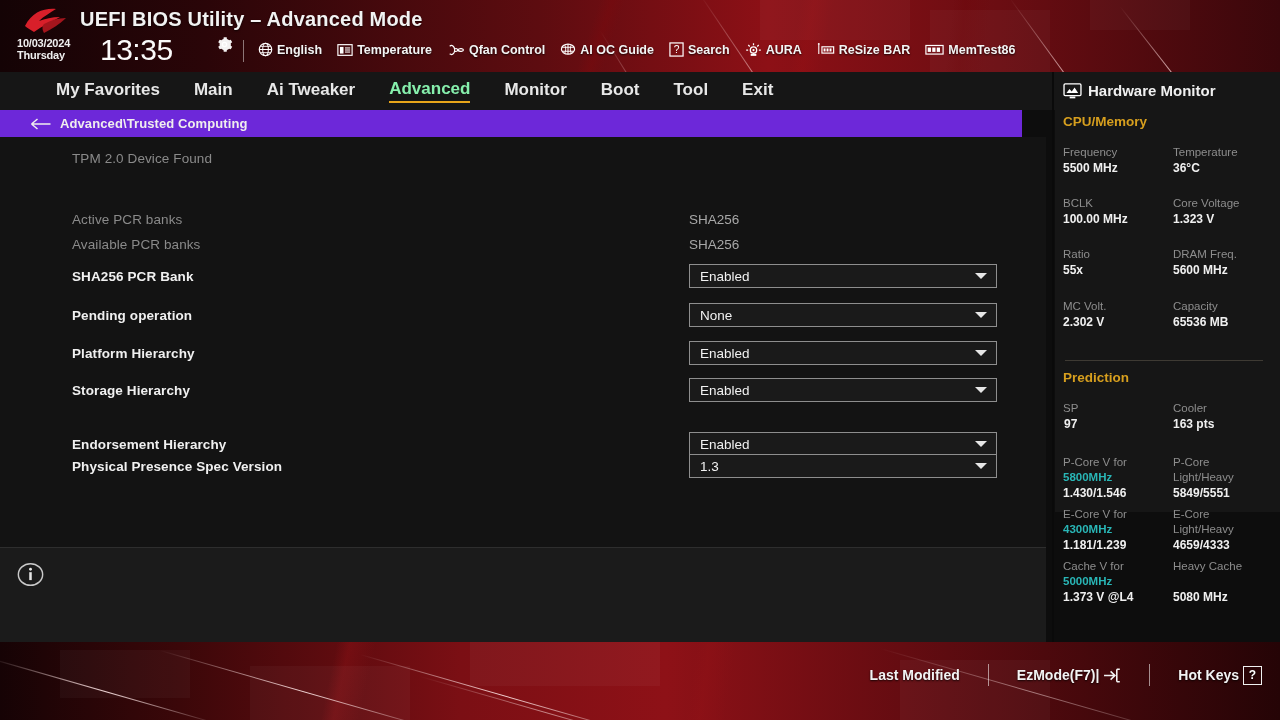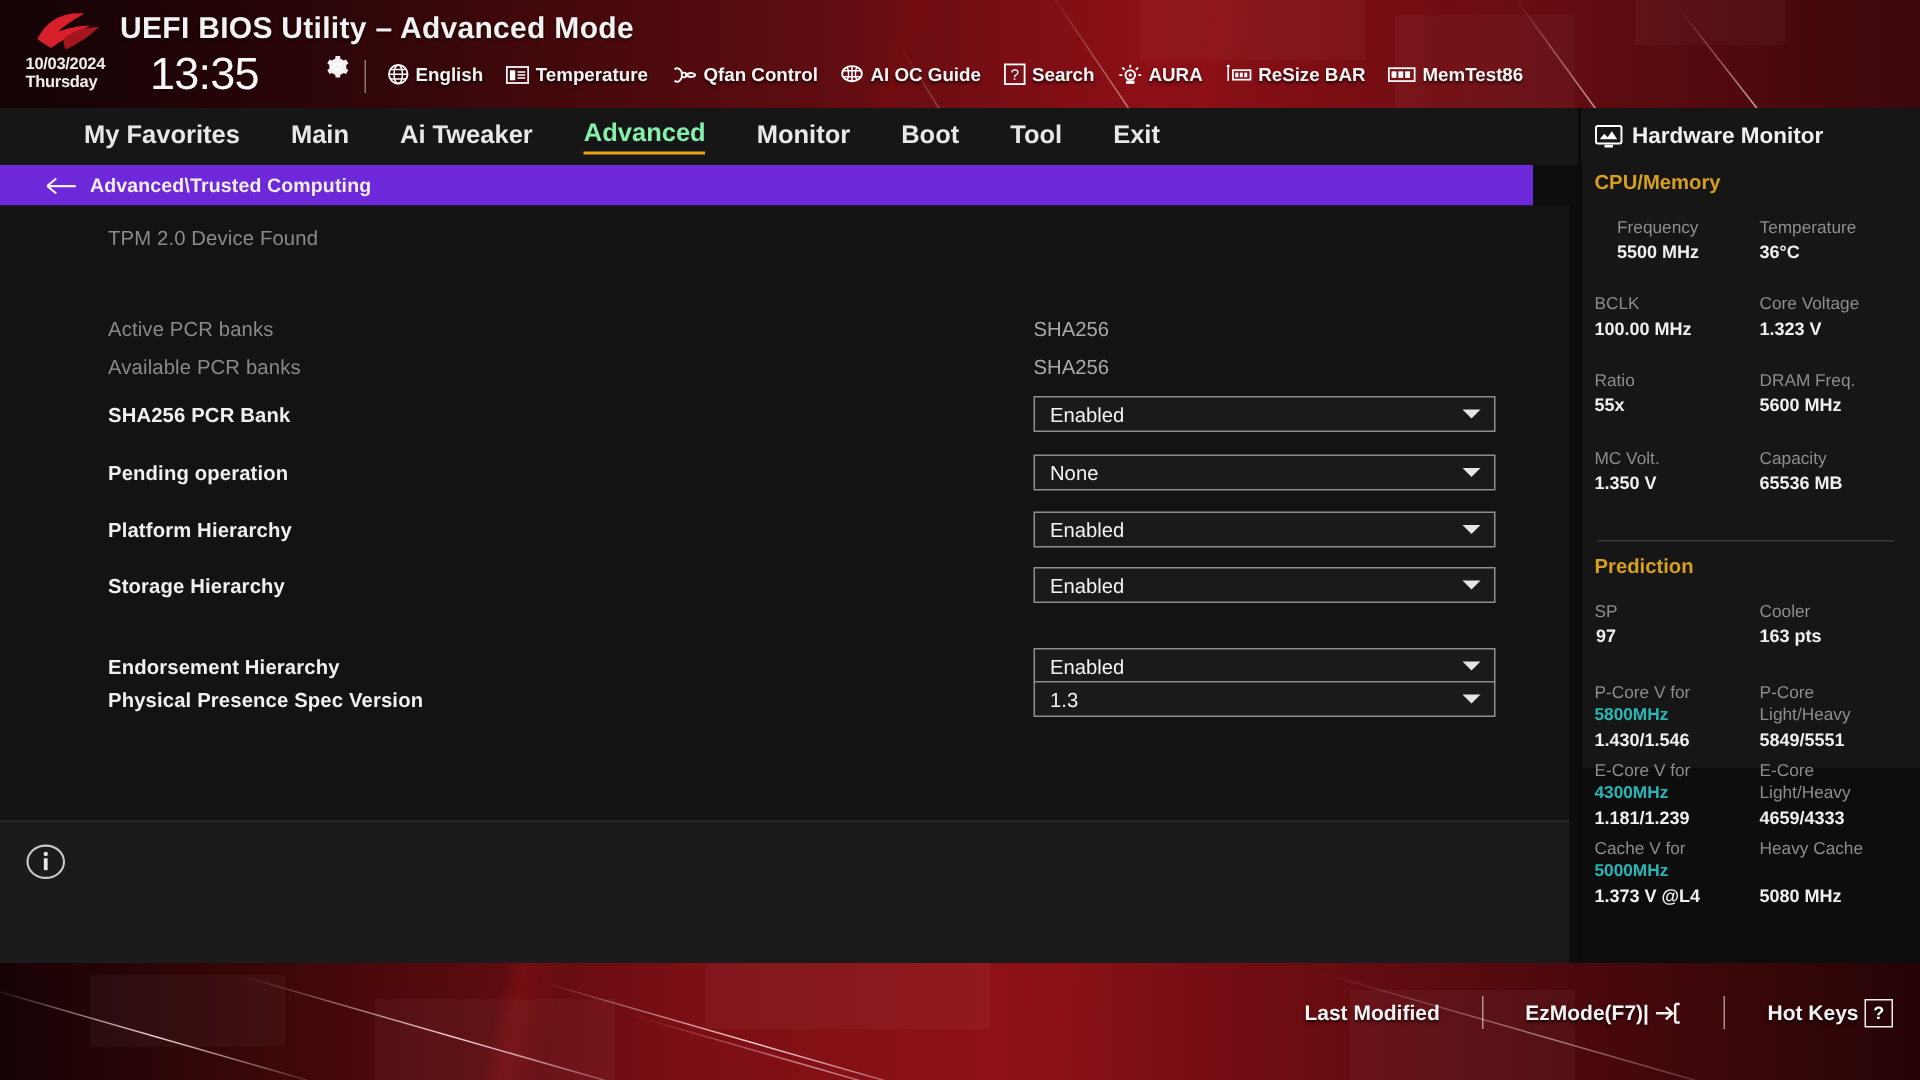--- a/index.html
+++ b/index.html
@@ -362,21 +362,21 @@
         <rect x="1" y="1" width="18" height="12.5" rx="1.2" fill="none" stroke="#fff" stroke-width="1.4"></rect>
         <path d="M3.6 10.5l3.2-4 2.4 2.6 3-4.4 3.8 5.8z" fill="#fff"></path>
         <rect x="7" y="14.4" width="6" height="1.9" fill="#fff"></rect>
       </svg>
       <span class="t">Hardware Monitor</span>
     </div>
 
     <div class="hw-section" style="top:42px;">CPU/Memory</div>
 
     <div class="hw-grid" style="top:73px;">
-      <div class="hw-cell" style="left:0;top:0;margin-left:15px;">
+      <div class="hw-cell" style="left:0;top:0;">
         <div class="hw-k">Frequency</div>
         <div class="hw-v">5500 MHz</div>
       </div>
       <div class="hw-cell" style="left:110px;top:0;">
         <div class="hw-k">Temperature</div>
         <div class="hw-v">36°C</div>
       </div>
     </div>
 
     <div class="hw-grid" style="top:124px;">
@@ -397,21 +397,21 @@
       </div>
       <div class="hw-cell" style="left:110px;top:0;">
         <div class="hw-k">DRAM Freq.</div>
         <div class="hw-v">5600 MHz</div>
       </div>
     </div>
 
     <div class="hw-grid" style="top:227px;">
       <div class="hw-cell" style="left:0;top:0;">
         <div class="hw-k">MC Volt.</div>
-        <div class="hw-v">1.350 V</div>
+        <div class="hw-v">2.302 V</div>
       </div>
       <div class="hw-cell" style="left:110px;top:0;">
         <div class="hw-k">Capacity</div>
         <div class="hw-v">65536 MB</div>
       </div>
     </div>
 
     <div class="hw-divider" style="top:288px;"></div>
 
     <div class="hw-section" style="top:298px;">Prediction</div>

